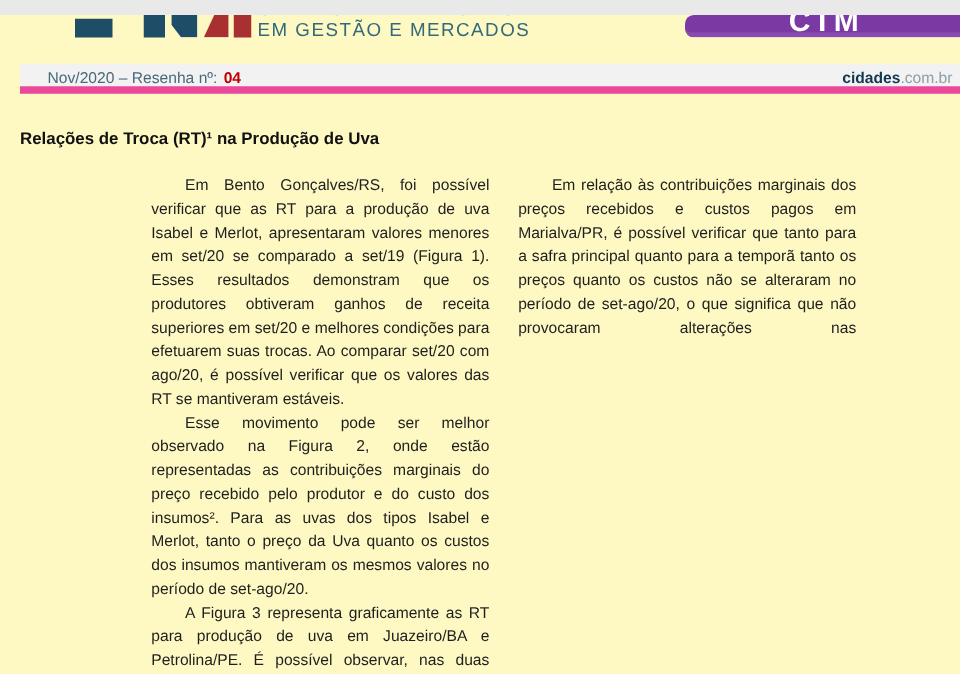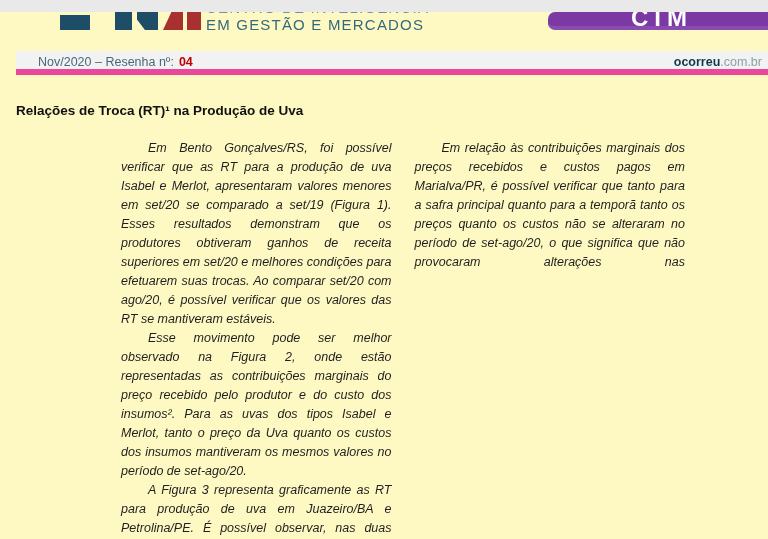--- a/index.html
+++ b/index.html
@@ -43,21 +43,21 @@
   .issue strong{color:#C00000;margin-left:5px;}
   .site{color:#8C9EA8;}
   .site strong{color:#14384F;}
   
   .article-title{
     margin:27px 0 0;text-align:left;
     font-size:13.5px;line-height:18px;font-weight:bold;color:#111111;
   }
   .cols{display:flex;gap:23px;margin:19px 99px 0 105px;}
   .col{flex:1;text-align:justify;font-size:12.5px;line-height:19px;color:#1F1F1F;}
-  .col p{margin:0;font-style:italic;}
+  .col p{margin:0;}
   .indent{text-indent:27px;}
   .cut{text-align-last:justify;}
 </style>
 </head>
 <body>
 
 <div class="page">
 
   <div class="header">
     <div class="logo-mark">
@@ -74,21 +74,21 @@
     <div class="partner-box">
       <span>CIM</span>
     </div>
   </div>
 
   <div class="meta-bar">
     <div class="issue">
       <span>Nov/2020 – Resenha nº:</span><strong>04</strong>
     </div>
     <div class="site">
-      <strong>ocorreu</strong><span>.com.br</span>
+      <strong>cidades</strong><span>.com.br</span>
     </div>
   </div>
 
   <div class="article">
     <h1 class="article-title">Relações de Troca (RT)¹ na Produção de Uva</h1>
     <div class="cols">
       <div class="col">
         <p class="indent">Em Bento Gonçalves/RS, foi possível verificar que as RT para a produção de uva Isabel e Merlot, apresentaram valores menores em set/20 se comparado a set/19 (Figura 1). Esses resultados demonstram que os produtores obtiveram ganhos de receita superiores em set/20 e melhores condições para efetuarem suas trocas. Ao comparar set/20 com ago/20, é possível verificar que os valores das RT se mantiveram estáveis.</p>
         <p class="indent">Esse movimento pode ser melhor observado na Figura 2, onde estão representadas as contribuições marginais do preço recebido pelo produtor e do custo dos insumos². Para as uvas dos tipos Isabel e Merlot, tanto o preço da Uva quanto os custos dos insumos mantiveram os mesmos valores no período de set-ago/20.</p>
         <p class="indent cut">A Figura 3 representa graficamente as RT para produção de uva em Juazeiro/BA e Petrolina/PE. É possível observar, nas duas cidades analisadas, que em set/20 ocorreu</p>

